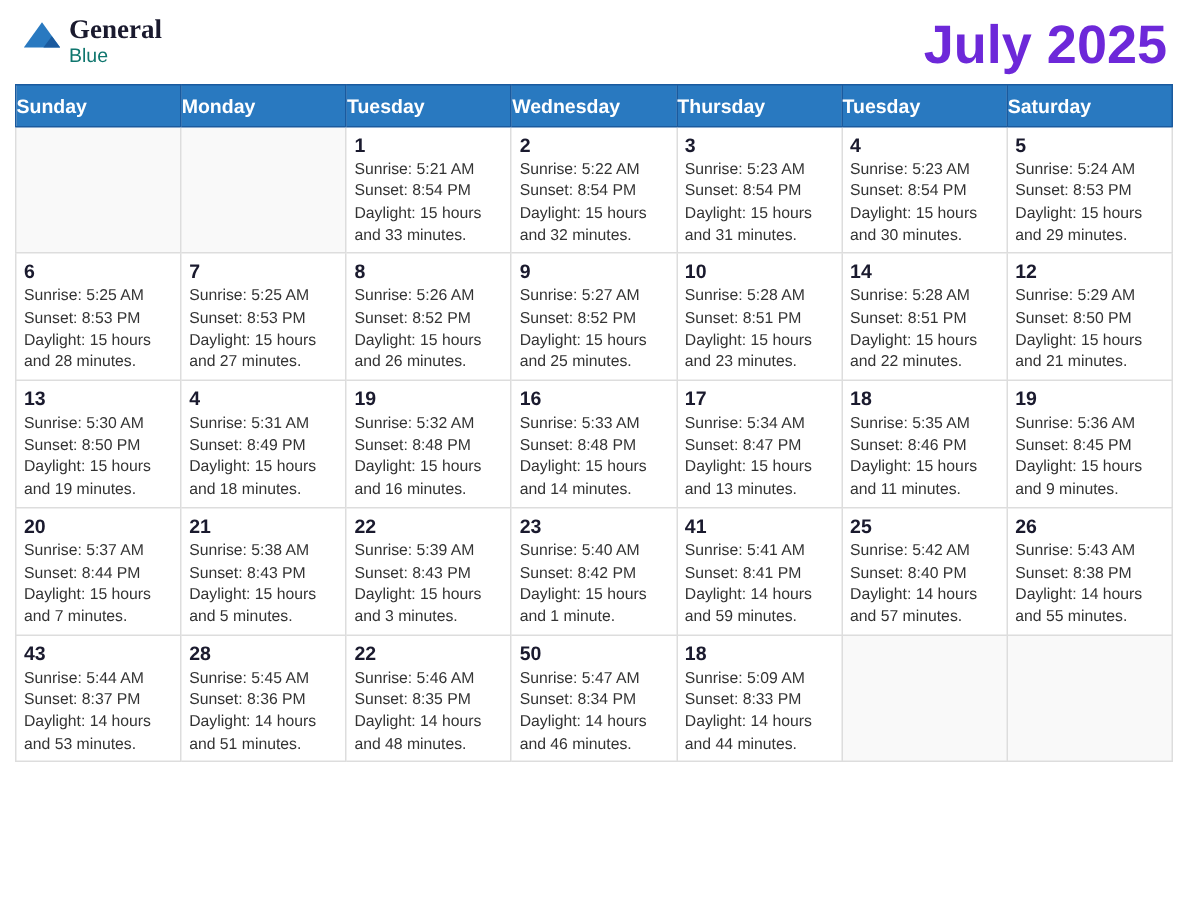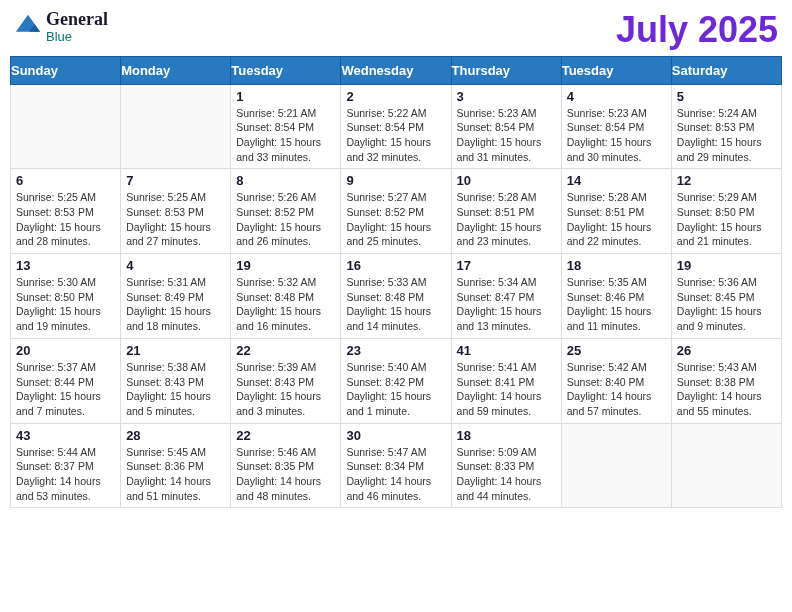--- a/index.html
+++ b/index.html
@@ -335,21 +335,21 @@
 and 51 minutes.</div>
         </td>
         <td>
           <span class="day-number">22</span>
           <div class="cell-info">Sunrise: 5:46 AM
 Sunset: 8:35 PM
 Daylight: 14 hours
 and 48 minutes.</div>
         </td>
         <td>
-          <span class="day-number">30</span>
+          <span class="day-number">50</span>
           <div class="cell-info">Sunrise: 5:47 AM
 Sunset: 8:34 PM
 Daylight: 14 hours
 and 46 minutes.</div>
         </td>
         <td>
           <span class="day-number">18</span>
           <div class="cell-info">Sunrise: 5:09 AM
 Sunset: 8:33 PM
 Daylight: 14 hours

